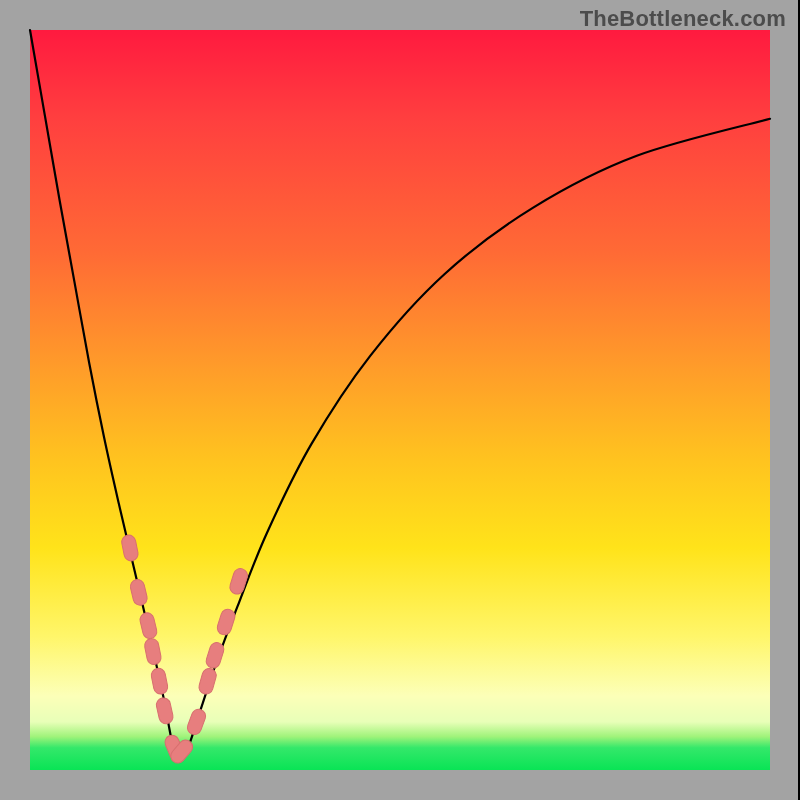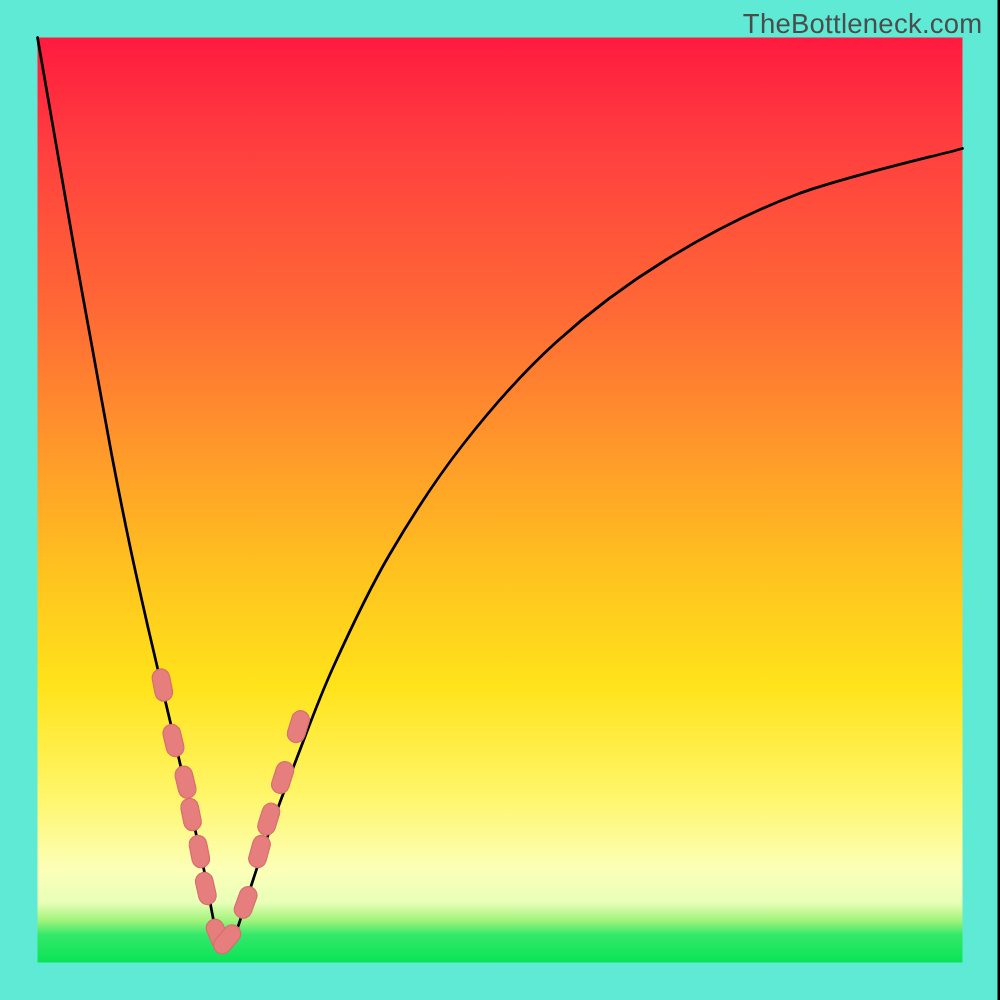--- a/index.html
+++ b/index.html
@@ -7,21 +7,22 @@
     padding: 0;
     width: 800px;
     height: 800px;
     background: #000000;
     overflow: hidden;
   }
   .stage {
     position: relative;
     width: 798px;
     height: 800px;
-    background: #5eead4;
+    background: #a3a3a3;
+    font-weight: bold;
   }
   .plot {
     position: absolute;
     left: 30px;
     top: 30px;
     width: 740px;
     height: 740px;
     
     background: linear-gradient(to bottom,
       #ff1a3f 0%,

